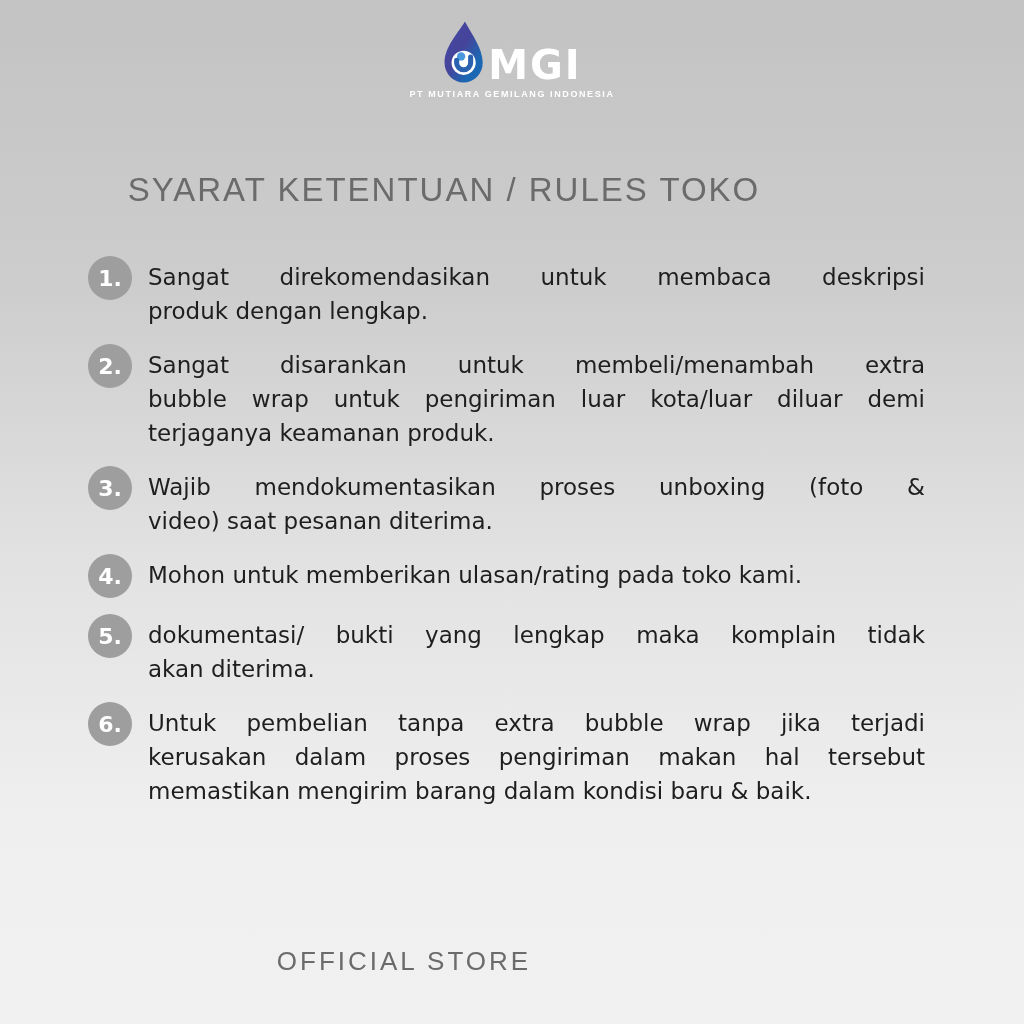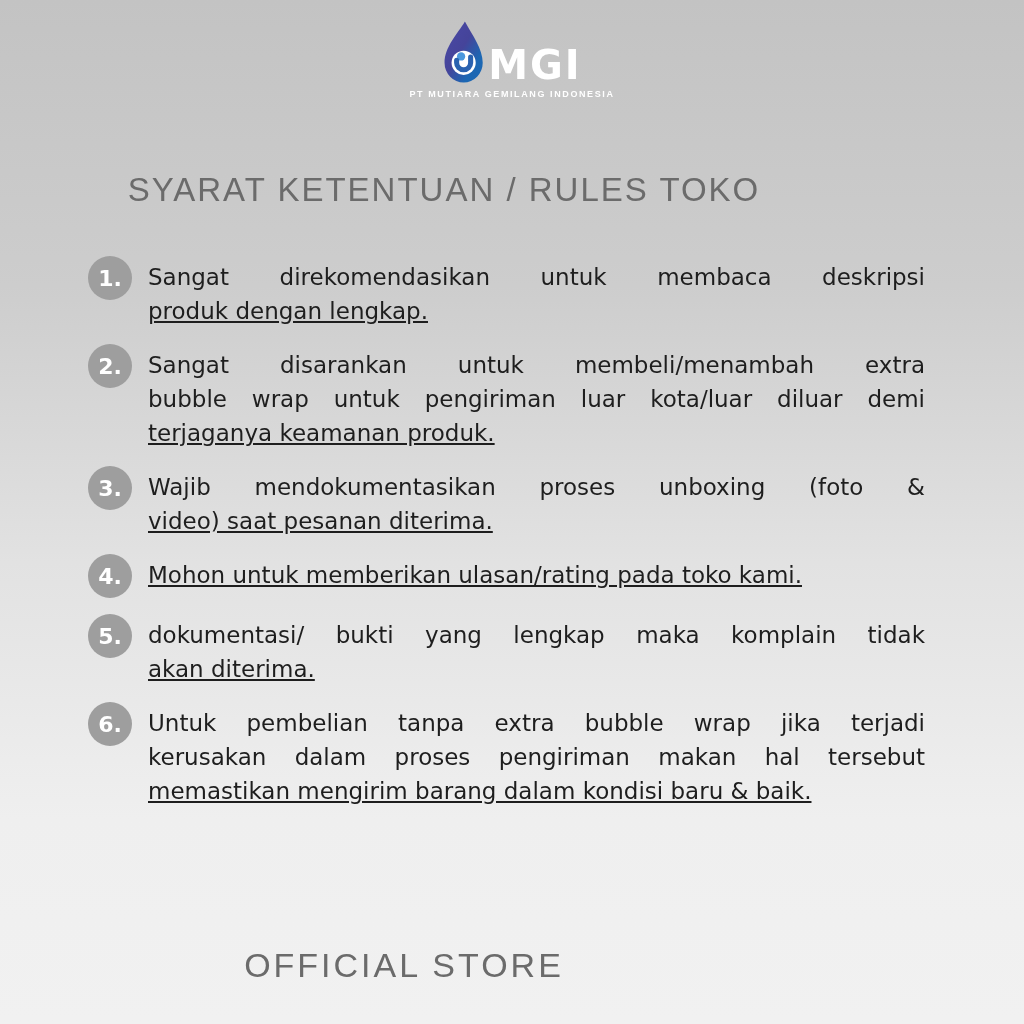--- a/index.html
+++ b/index.html
@@ -47,25 +47,25 @@
     display:flex;align-items:center;justify-content:center;
     color:#ffffff;font-weight:bold;font-size:22px;
     font-family:"DejaVu Sans","Liberation Sans",sans-serif;
   }
   .rule-text{
     width:777px;color:#1e1e1e;font-size:23px;line-height:34px;
     font-family:"DejaVu Sans","Liberation Sans",sans-serif;
     font-weight:500;
   }
   .jline{text-align:justify;text-align-last:justify;}
-  .jline.last{text-align-last:left;text-decoration:underline;}
+  .jline.last{text-align-last:left;}
   
   .footer{
     position:absolute;top:946px;left:0;width:808px;
-    text-align:center;font-size:34px;letter-spacing:3px;
+    text-align:center;font-size:26px;letter-spacing:3px;
     color:#6b6b6b;font-weight:500;
   }
 </style>
 </head>
 <body>
 
 <div class="page">
 
   <div class="logo">
     <div class="logo-row">

